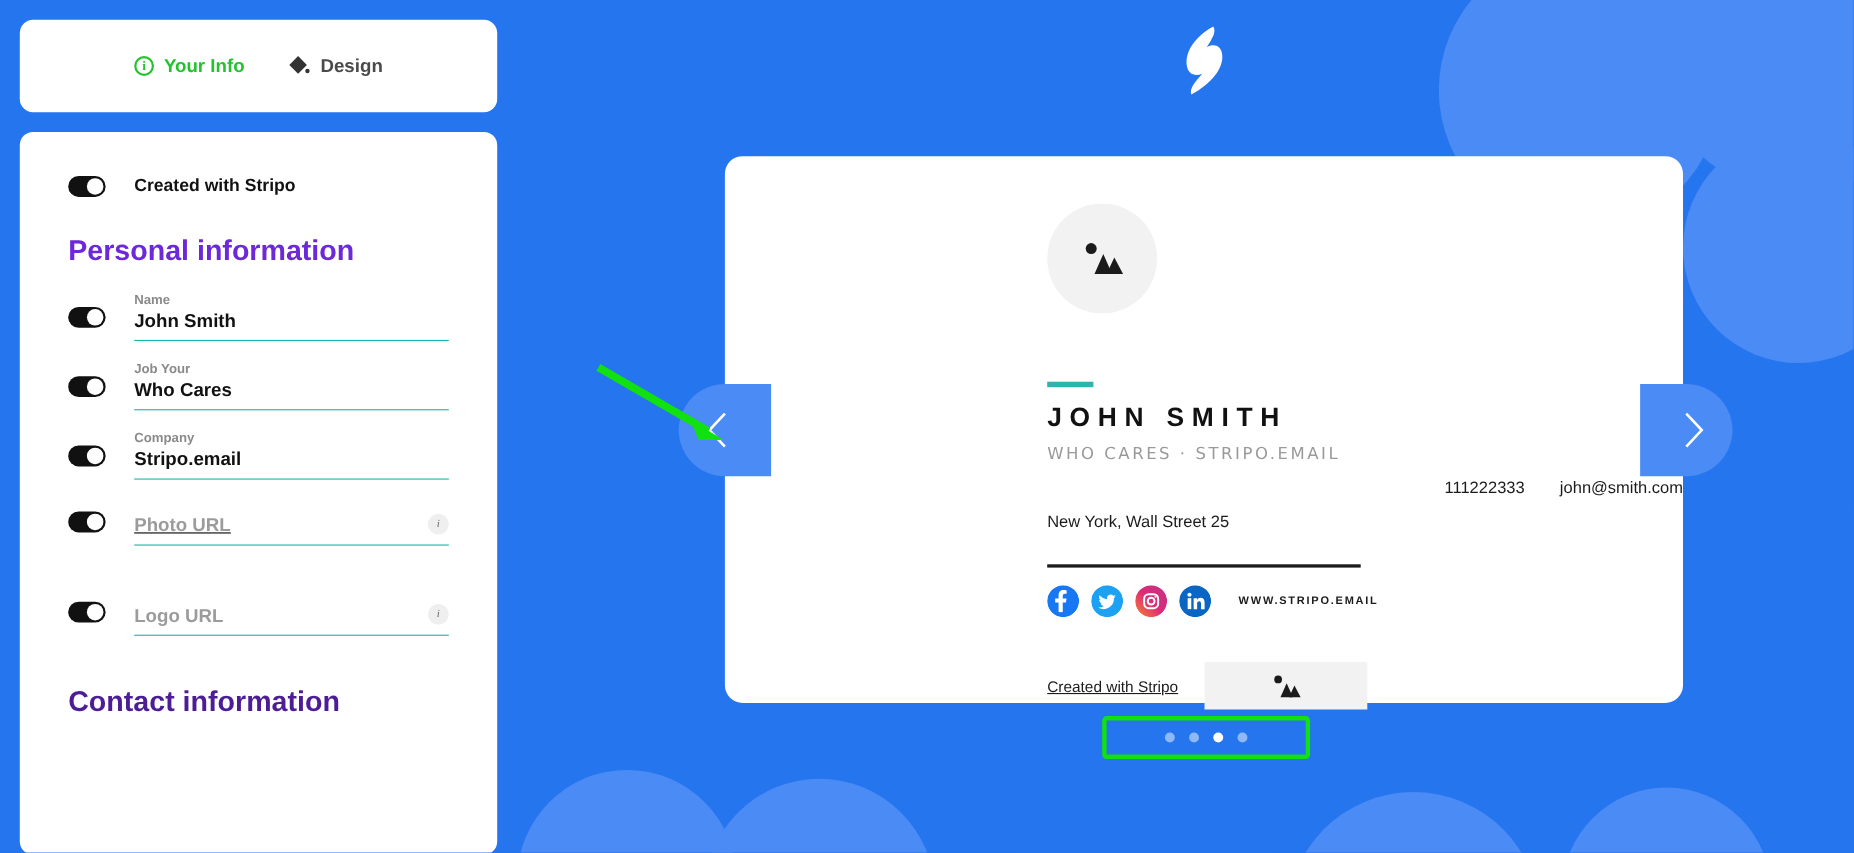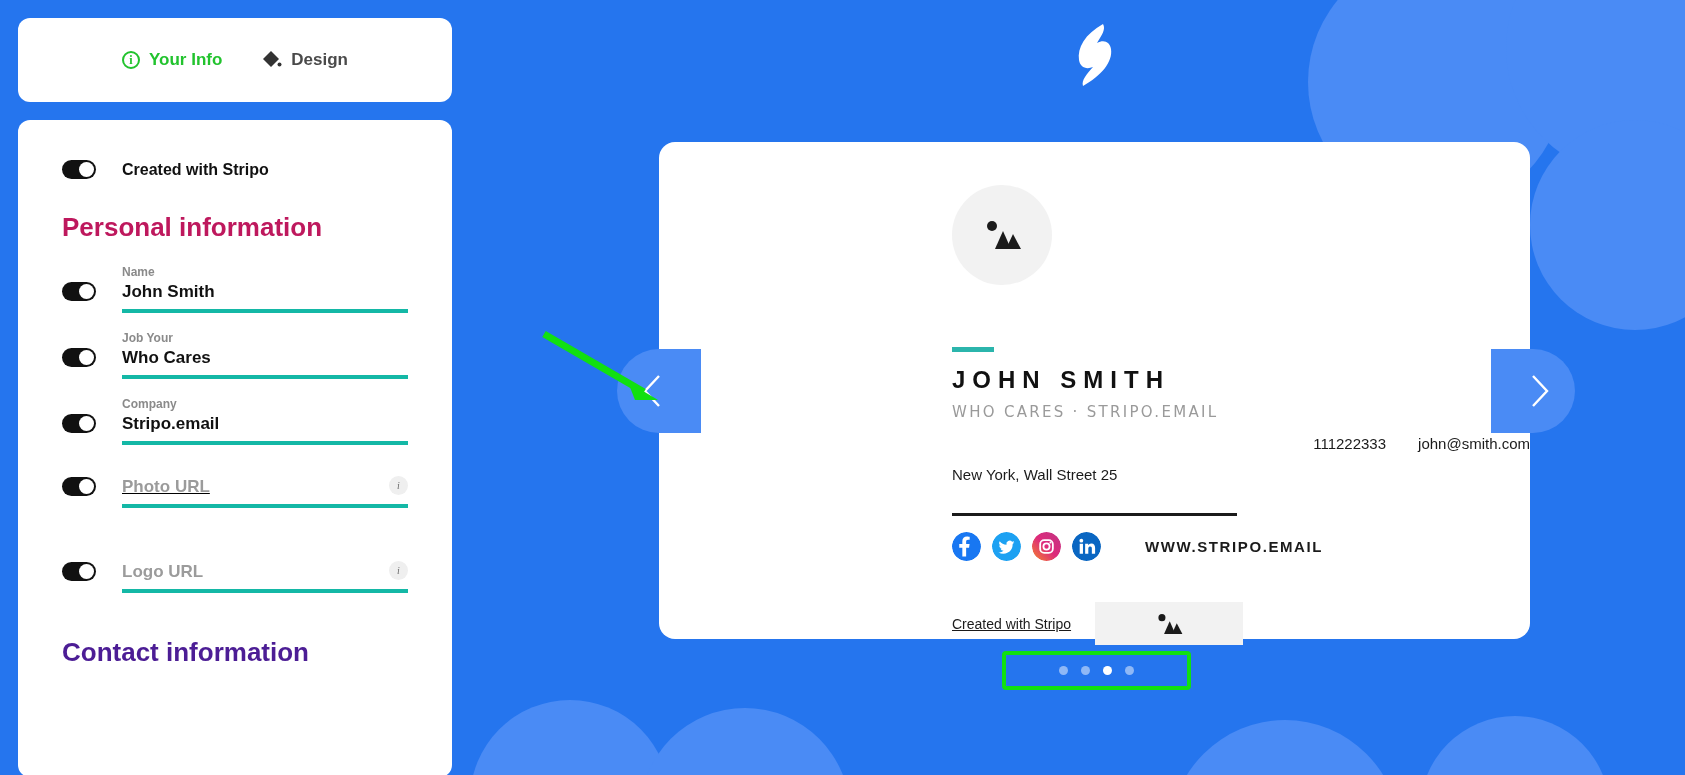--- a/index.html
+++ b/index.html
@@ -48,26 +48,26 @@
   .toggle {
     width:34px; height:19px; border-radius:10px; background:#111;
     position:relative; flex:0 0 auto; cursor:pointer;
   }
   .toggle::after {
     content:""; position:absolute; width:15px; height:15px; border-radius:50%;
     background:#fff; top:2px; right:2px;
   }
   .brand-row-label { font-size:16px; font-weight:bold; color:#111; }
 
-  .section-title { font-size:26px; font-weight:bold; color:#be185d; margin-top:33px; }
+  .section-title { font-size:26px; font-weight:bold; color:#6d28d9; margin-top:33px; }
 
   .fields { margin-top:22px; }
   .field { display:flex; align-items:flex-end; gap:26px; margin-bottom:18px; }
   .field .toggle { margin-bottom:12px; }
-  .field-body { flex:1 1 auto; border-bottom:4px solid #14b8a6; padding-bottom:7px; position:relative; }
+  .field-body { flex:1 1 auto; border-bottom:1px solid #14b8a6; padding-bottom:7px; position:relative; }
   .field-label { font-size:12px; color:#8a8a8a; font-weight:bold; margin-bottom:3px; }
   .field-value { font-size:17px; font-weight:bold; color:#111; }
   .field-placeholder { font-size:17px; font-weight:bold; color:#9b9b9b; padding-top:14px; }
   .info-badge {
     position:absolute; right:0; bottom:9px;
     width:19px; height:19px; border-radius:50%; background:#efefef;
     color:#6b6b6b; font-size:10px; font-style:italic; font-family:"Liberation Serif", serif;
     display:flex; align-items:center; justify-content:center; cursor:pointer;
   }
   .field-spacer { margin-bottom:40px;text-decoration:underline; }
@@ -102,22 +102,22 @@
     font-family:"DejaVu Sans", sans-serif;
   }
   .sig-line { font-size:15px; color:#1b1b1b; margin-top:14px;justify-content:flex-end; }
   .sig-contact-row { display:flex; gap:32px; }
 
   .divider { width:285px; height:3px; background:#1b1b1b; margin-top:30px; }
 
   .social-row { display:flex; align-items:center; gap:11px; margin-top:16px; }
   .social { width:29px; height:29px; border-radius:50%; display:block; cursor:pointer; }
   .website {
-    font-size:15px; font-weight:bold; color:#1b1b1b;
-    letter-spacing:1.6px; margin-left:33px;
+    font-size:10px; font-weight:bold; color:#1b1b1b;
+    letter-spacing:1.6px; margin-left:14px;
   }
 
   .footer-row { display:flex; align-items:center; gap:24px; margin-top:41px; }
   .created-link {
     font-size:14px; color:#1b1b1b; text-decoration:underline; cursor:pointer;
   }
   .logo-placeholder {
     width:148px; height:43px;
     background:#f2f2f2 radial-gradient(circle, #dcdcdc 0.8px, transparent 0.8px);
     background-size:auto, 7px 7px;

